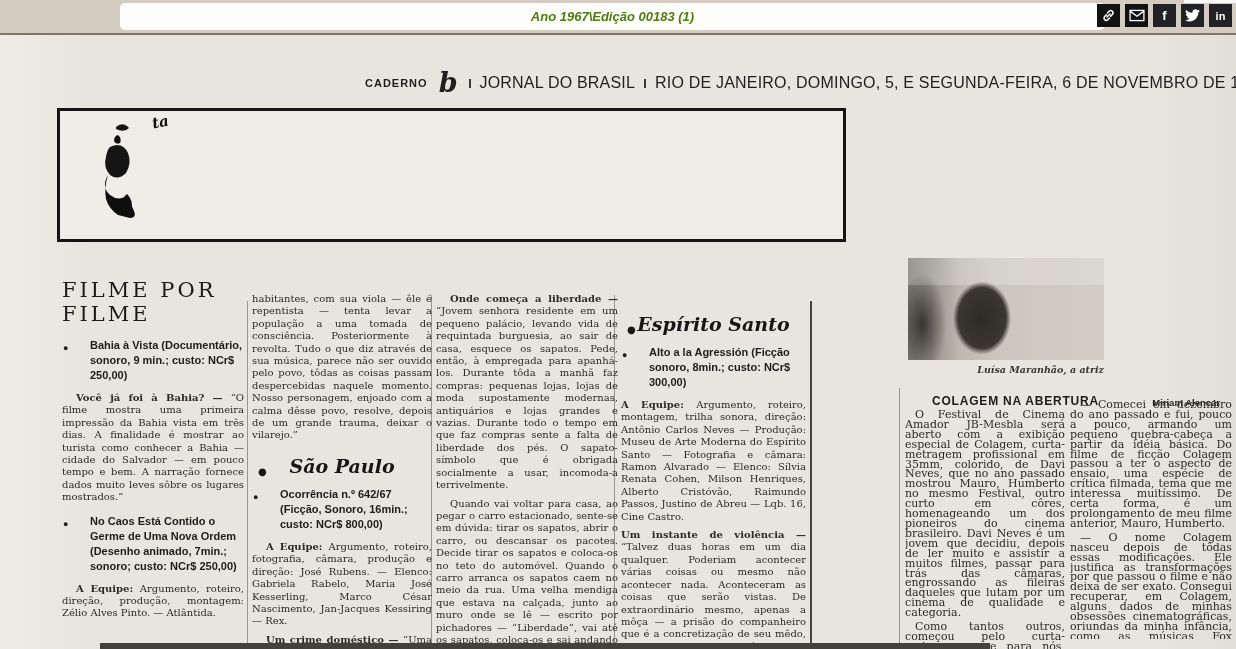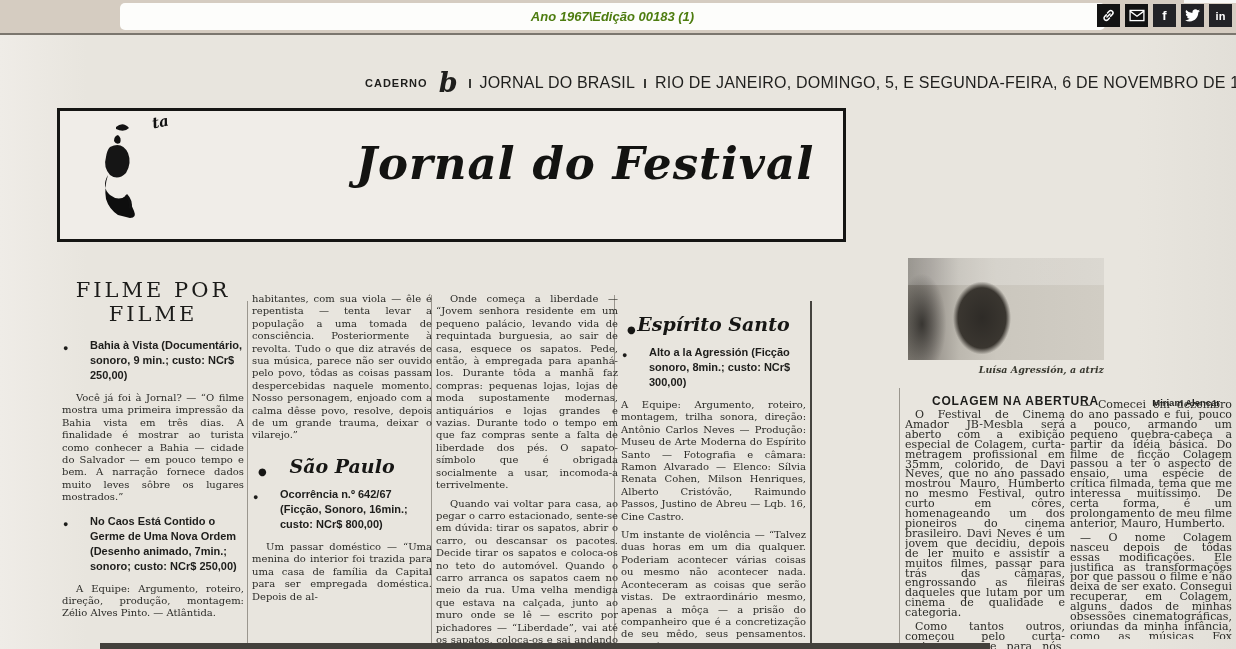--- a/index.html
+++ b/index.html
@@ -52,25 +52,25 @@
             font-family:"DejaVu Serif",serif;font-style:italic;font-weight:bold;
             font-size:45px;letter-spacing:1px;color:#131311;}
 
   
   .vrule{position:absolute;width:1px;background:#9a968e;}
   .vrule.dark{width:2px;background:#45433e;}
 
   
   .col{position:absolute;overflow:hidden;}
   .fpf-heading{font-family:"DejaVu Serif",serif;font-size:21px;font-weight:500;
-               letter-spacing:3px;color:#1b1b19;margin:0 0 12px 0;text-align:center;}
+               letter-spacing:3px;color:#1b1b19;margin:0 0 12px 0;}
   .blk{margin:0;}
   .blk-body{font-family:"DejaVu Serif",serif;font-size:10px;line-height:12.4px;
             text-align:justify;text-indent:14px;margin-bottom:6px;color:#2b2b27;}
-  .blk-body b{font-weight:normal;}
+  .blk-body b{font-weight:bold;}
   .blk-body.ni{text-indent:0;}
   .blk-entry{position:relative;font-family:"Liberation Sans",sans-serif;font-weight:bold;
              font-size:11px;line-height:15px;padding-left:28px;margin:10px 0 9px 0;
              text-align:left;color:#1d1d1b;}
   .blk-entry .blt{position:absolute;left:1px;top:3px;font-size:9px;}
   .blk-section{position:relative;font-family:"DejaVu Serif",serif;font-style:italic;
              font-weight:bold;font-size:19px;line-height:22px;text-align:center;
              margin:13px 0 10px 0;color:#161614;}
   .blk-section .blt{position:absolute;left:6px;top:6px;font-size:10px;font-style:normal;}
 
@@ -157,63 +157,63 @@
       <span class="mast-scribble" data-interactable="false">ta</span>
       <span class="mast-illu" data-interactable="false">
         <svg width="48" height="104" viewBox="0 0 48 104">
           <path d="M20 4 q7 -6 13 1 q-5 5 -13 1z" fill="#141414"></path>
           <path d="M22 12 q4 3 2 8 q-4 2 -6 -2 q0 -5 4 -6z" fill="#101010"></path>
           <path d="M14 24 q12 -6 18 6 q4 10 -2 20 q-8 8 -16 2 q-7 -8 -4 -18 q1 -7 4 -10z" fill="#151515"></path>
           <path d="M12 52 q-7 12 2 20 q9 7 17 0 l7 16 q3 7 -4 7 l-12 -3 q-9 -6 -12 -16 q-2 -12 2 -24z" fill="#0e0e0e"></path>
           <path d="M30 72 q6 6 4 14" stroke="#111" stroke-width="3" fill="none"></path>
         </svg>
       </span>
-      <div class="mast-title" data-interactable="false">Jornal do Festival</div>
     </div>
 
     <div class="vrule" style="left:247px;top:268px;height:348px;" data-interactable="false"></div>
     <div class="vrule" style="left:431px;top:262px;height:354px;" data-interactable="false"></div>
     <div class="vrule" style="left:614px;top:262px;height:354px;" data-interactable="false"></div>
     <div class="vrule dark" style="left:810px;top:268px;height:348px;" data-interactable="false"></div>
     <div class="vrule" style="left:899px;top:355px;height:261px;" data-interactable="false"></div>
 
     <div class="col" style="left:62px;top:245px;width:182px;height:371px;" data-interactable="false">
       <h2 class="fpf-heading" data-interactable="false">FILME POR FILME</h2>
       <div>
           <p class="blk blk-entry" data-interactable="false"><span class="blt" data-interactable="false">●</span>Bahia à Vista (Documentário, sonoro, 9 min.; custo: NCr$ 250,00)</p>
-          <p class="blk blk-body" data-interactable="false"><b data-interactable="false">Você já foi à Jornal? — </b>“O filme mostra uma primeira impressão da Bahia vista em três dias. A finalidade é mostrar ao turista como conhecer a Bahia — cidade do Salvador — em pouco tempo e bem. A narração fornece dados muito leves sôbre os lugares mostrados.”</p>
+          <p class="blk blk-body" data-interactable="false"><b data-interactable="false">Você já foi à Bahia? — </b>“O filme mostra uma primeira impressão da Bahia vista em três dias. A finalidade é mostrar ao turista como conhecer a Bahia — cidade do Salvador — em pouco tempo e bem. A narração fornece dados muito leves sôbre os lugares mostrados.”</p>
           <p class="blk blk-entry" data-interactable="false"><span class="blt" data-interactable="false">●</span>No Caos Está Contido o Germe de Uma Nova Ordem (Desenho animado, 7min.; sonoro; custo: NCr$ 250,00)</p>
           <p class="blk blk-body" data-interactable="false"><b data-interactable="false">A Equipe: </b>Argumento, roteiro, direção, produção, montagem: Zélio Alves Pinto. — Atlântida.</p>
         </div>
     </div>
     <div class="col" style="left:252px;top:260px;width:180px;height:356px;" data-interactable="false">
       <div>
           <p class="blk blk-body ni" data-interactable="false">habitantes, com sua viola — êle é repentista — tenta levar a população a uma tomada de consciência. Posteriormente à revolta. Tudo o que diz através de sua música, parece não ser ouvido pelo povo, tôdas as coisas passam despercebidas naquele momento. Nosso personagem, enjoado com a calma dêsse povo, resolve, depois de um grande trauma, deixar o vilarejo.”</p>
           <p class="blk blk-section" data-interactable="false"><span class="blt" data-interactable="false">●</span>São Paulo</p>
           <p class="blk blk-entry" data-interactable="false"><span class="blt" data-interactable="false">●</span>Ocorrência n.º 642/67 (Ficção, Sonoro, 16min.; custo: NCr$ 800,00)</p>
-          <p class="blk blk-body" data-interactable="false"><b data-interactable="false">Um passar doméstico — </b>“Uma menina do interior foi trazida para uma casa de família da Capital para ser empregada doméstica. Depois de al-</p>
+          <p class="blk blk-body" data-interactable="false"><b data-interactable="false">A Equipe: </b>Argumento, roteiro, fotografia, câmara, produção e direção: José Rubens. — Elenco: Gabriela Rabelo, Maria José Kesserling, Marco César Nascimento, Jan-Jacques Kessiring — Rex.</p>
+          <p class="blk blk-body" data-interactable="false"><b data-interactable="false">Um crime doméstico — </b>“Uma menina do interior foi trazida para uma casa de família da Capital para ser empregada doméstica. Depois de al-</p>
         </div>
     </div>
     <div class="col" style="left:436px;top:260px;width:182px;height:356px;" data-interactable="false">
       <div>
           <p class="blk blk-body" data-interactable="false"><b data-interactable="false">Onde começa a liberdade — </b>“Jovem senhora residente em um pequeno palácio, levando vida de requintada burguesia, ao sair de casa, esquece os sapatos. Pede, então, à empregada para apanhá-los. Durante tôda a manhã faz compras: pequenas lojas, lojas de moda supostamente modernas, antiquários e lojas grandes e vazias. Durante todo o tempo em que faz compras sente a falta de liberdade dos pés. O sapato-símbolo que é obrigada socialmente a usar, incomoda-a terrivelmente.</p>
           <p class="blk blk-body" data-interactable="false">Quando vai voltar para casa, ao pegar o carro estacionado, sente-se em dúvida: tirar os sapatos, abrir o carro, ou descansar os pacotes. Decide tirar os sapatos e coloca-os no teto do automóvel. Quando o carro arranca os sapatos caem no meio da rua. Uma velha mendiga que estava na calçada, junto ao muro onde se lê — escrito por pichadores — “Liberdade”, vai até os sapatos, coloca-os e sai andando tortuosamente até perder-se no horizonte.”</p>
         </div>
     </div>
     <div class="col" style="left:621px;top:267px;width:185px;height:349px;" data-interactable="false">
       <div>
           <p class="blk blk-section" data-interactable="false"><span class="blt" data-interactable="false">●</span>Espírito Santo</p>
           <p class="blk blk-entry" data-interactable="false"><span class="blt" data-interactable="false">●</span>Alto a la Agressión (Ficção sonoro, 8min.; custo: NCr$ 300,00)</p>
           <p class="blk blk-body ni" data-interactable="false"><b data-interactable="false">A Equipe: </b>Argumento, roteiro, montagem, trilha sonora, direção: Antônio Carlos Neves — Produção: Museu de Arte Moderna do Espírito Santo — Fotografia e câmara: Ramon Alvarado — Elenco: Sílvia Renata Cohen, Milson Henriques, Alberto Cristóvão, Raimundo Passos, Justino de Abreu — Lqb. 16, Cine Castro.</p>
           <p class="blk blk-body ni" data-interactable="false"><b data-interactable="false">Um instante de violência — </b>“Talvez duas horas em um dia qualquer. Poderiam acontecer várias coisas ou mesmo não acontecer nada. Aconteceram as coisas que serão vistas. De extraordinário mesmo, apenas a môça — a prisão do companheiro que é a concretização de seu mêdo, seus pensamentos. Para êle apenas um fato que acabaria acontecendo um dia ou já acontece várias vêzes. No momento de sua prisão, as pessoas andam despreocupadas, alguém pega um ônibus, outros passeiam. Em uma cidade ocor-</p>
         </div>
     </div>
 
     <div class="photo" data-interactable="false"></div>
-    <div class="photo-caption" data-interactable="false">Luísa Agressión, a atriz</div>
+    <div class="photo-caption" data-interactable="false">Luísa Maranhão, a atriz</div>
     <h3 class="colagem-heading" data-interactable="false">COLAGEM NA ABERTURA</h3>
     <div class="colagem-byline" data-interactable="false">Miriam Alencar</div>
 
     <div class="col rcol" style="left:905px;top:377px;width:160px;height:239px;" data-interactable="false">
       <div>
           <p class="blk blk-body" data-interactable="false">O Festival de Cinema Amador JB-Mesbla será aberto com a exibição especial de Colagem, curta-metragem profissional em 35mm, colorido, de Davi Neves, que no ano passado mostrou Mauro, Humberto no mesmo Festival, outro curto em côres, homenageando um dos pioneiros do cinema brasileiro. Davi Neves é um jovem que decidiu, depois de ler muito e assistir a muitos filmes, passar para trás das câmaras, engrossando as fileiras daqueles que lutam por um cinema de qualidade e categoria.</p>
           <p class="blk blk-body" data-interactable="false">Como tantos outros, começou pelo curta-metragem, que para nós, brasileiros, ainda é a única e melhor escola de cinema. Seu primeiro trabalho, Mauro, Humberto, tem percorrido o Brasil e conseguido aplausos Agora, Davi resolveu fazer um filme mostrando um pouco do nosso cinema atual, com algumas de suas dificuldades:</p>
         </div>
     </div>
     <div class="col rcol" style="left:1070px;top:367px;width:162px;height:239px;" data-interactable="false">

